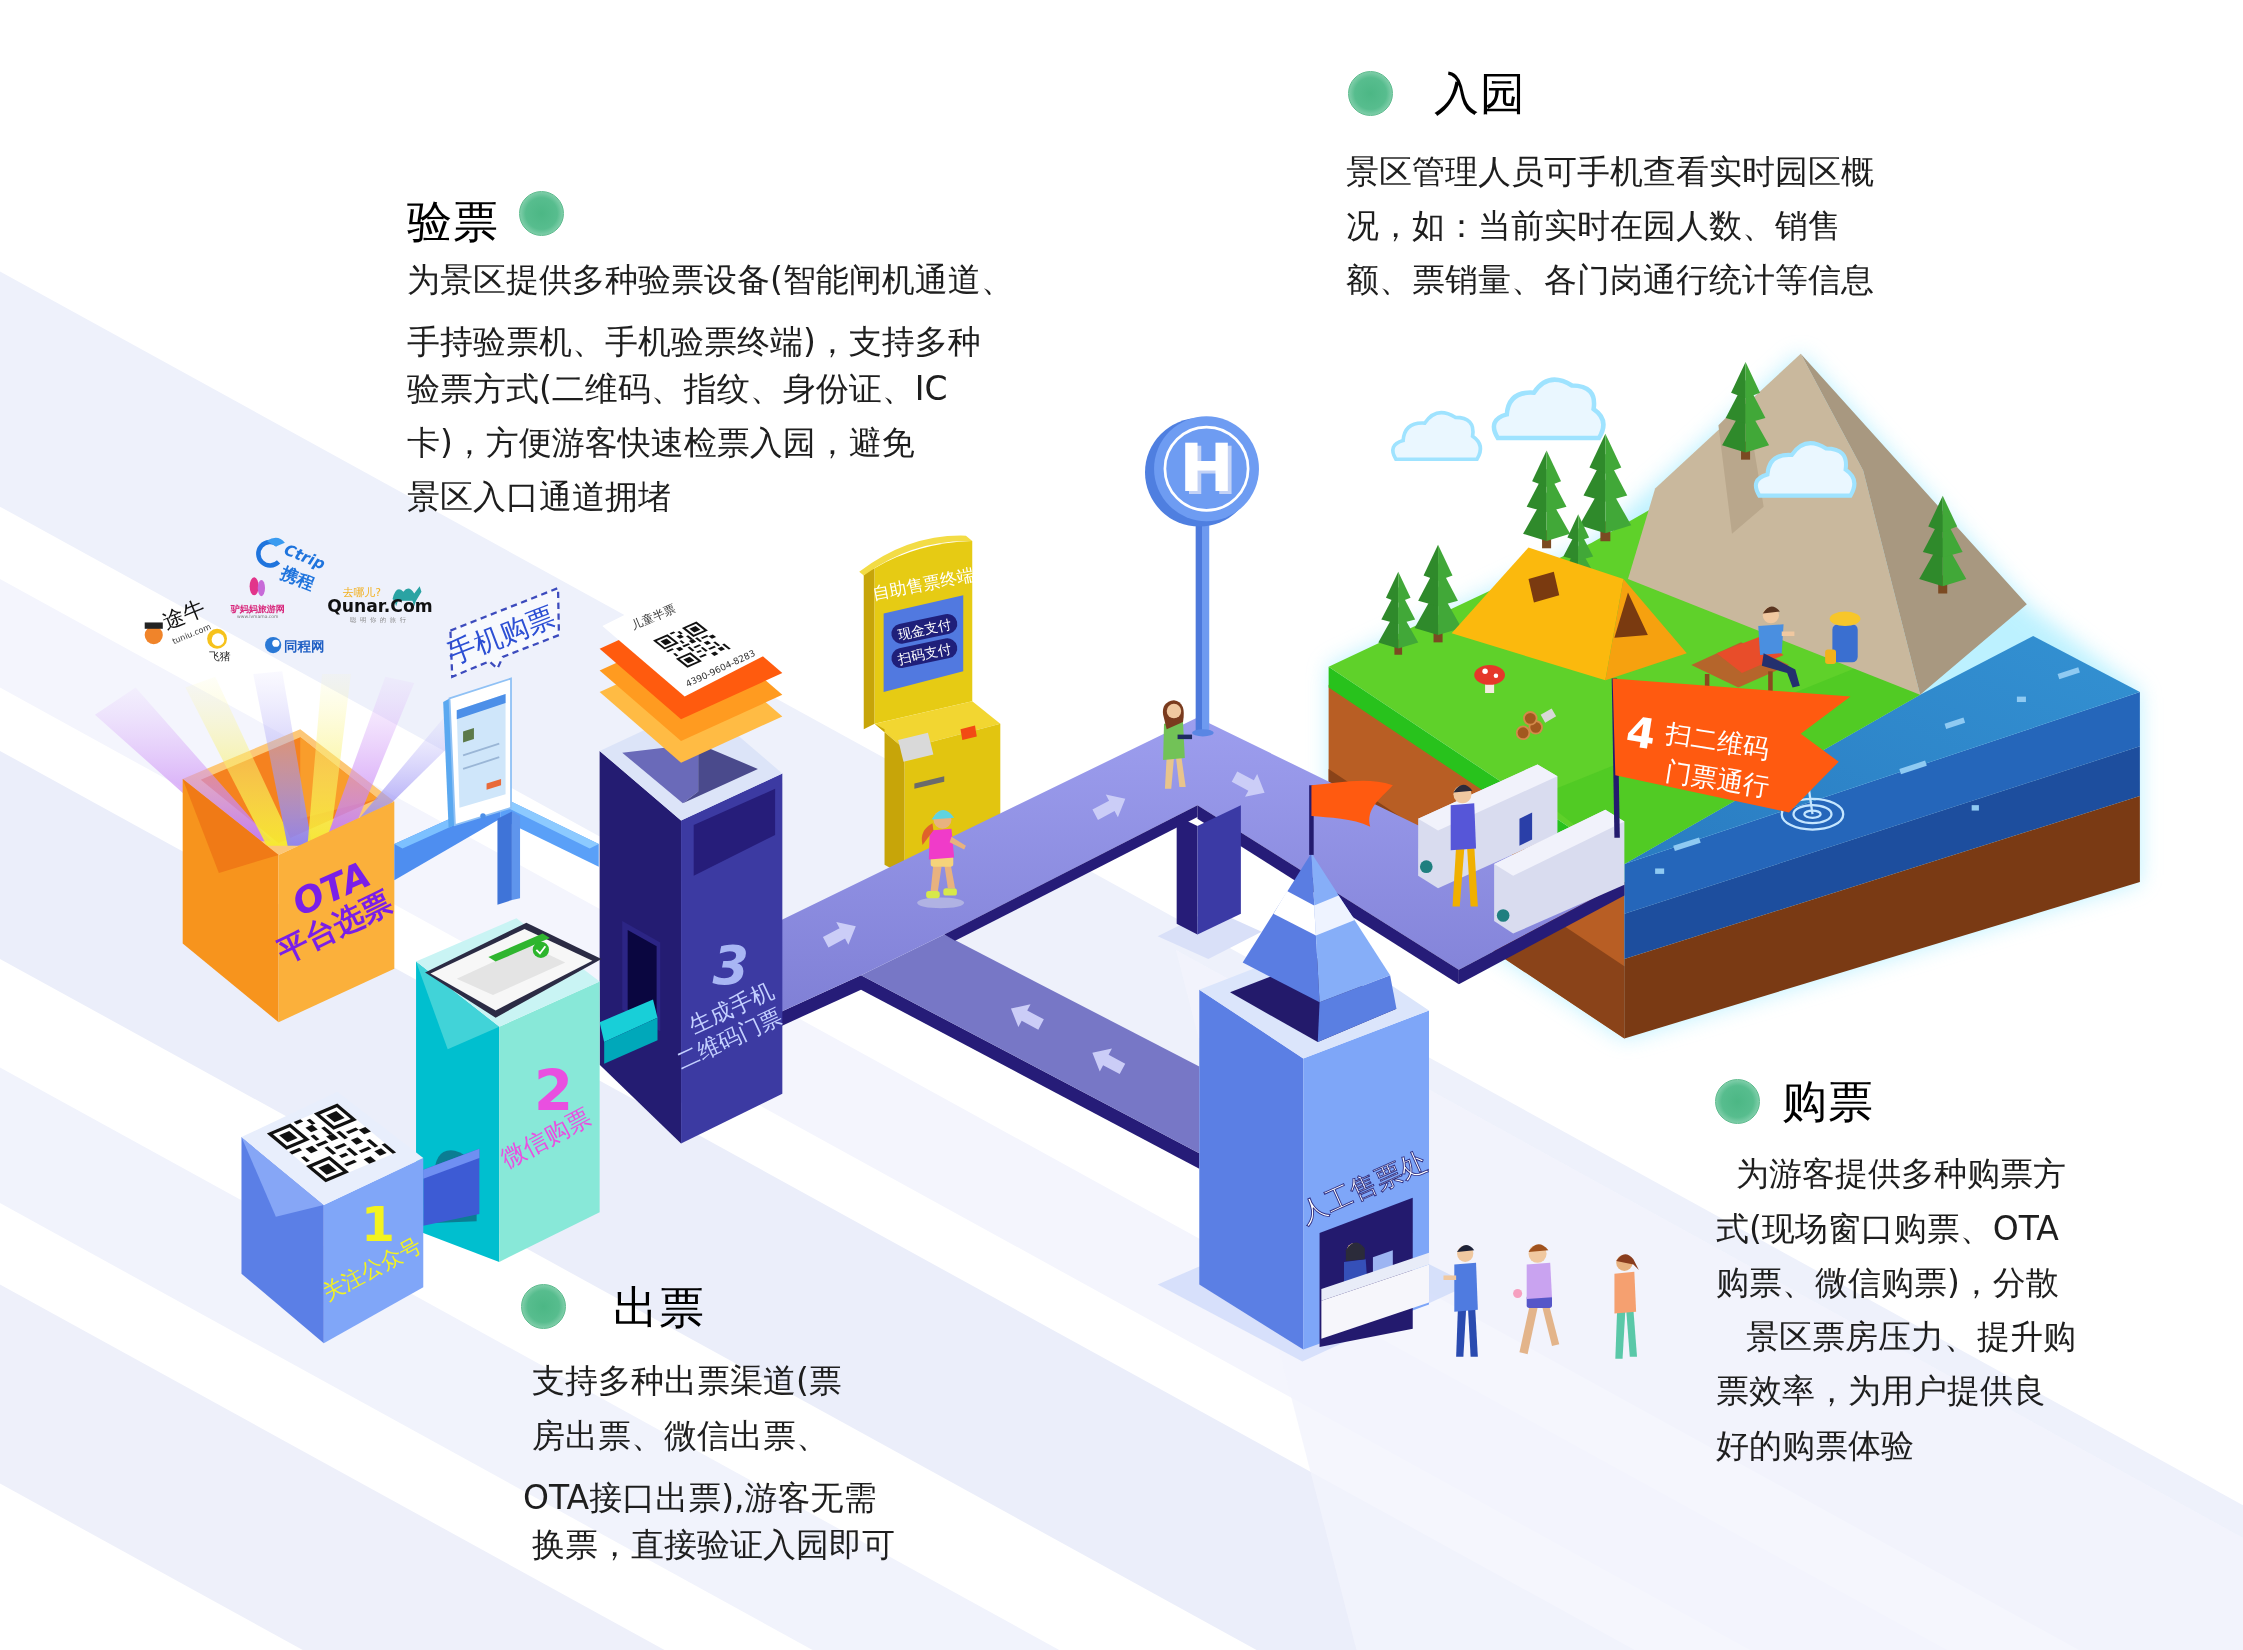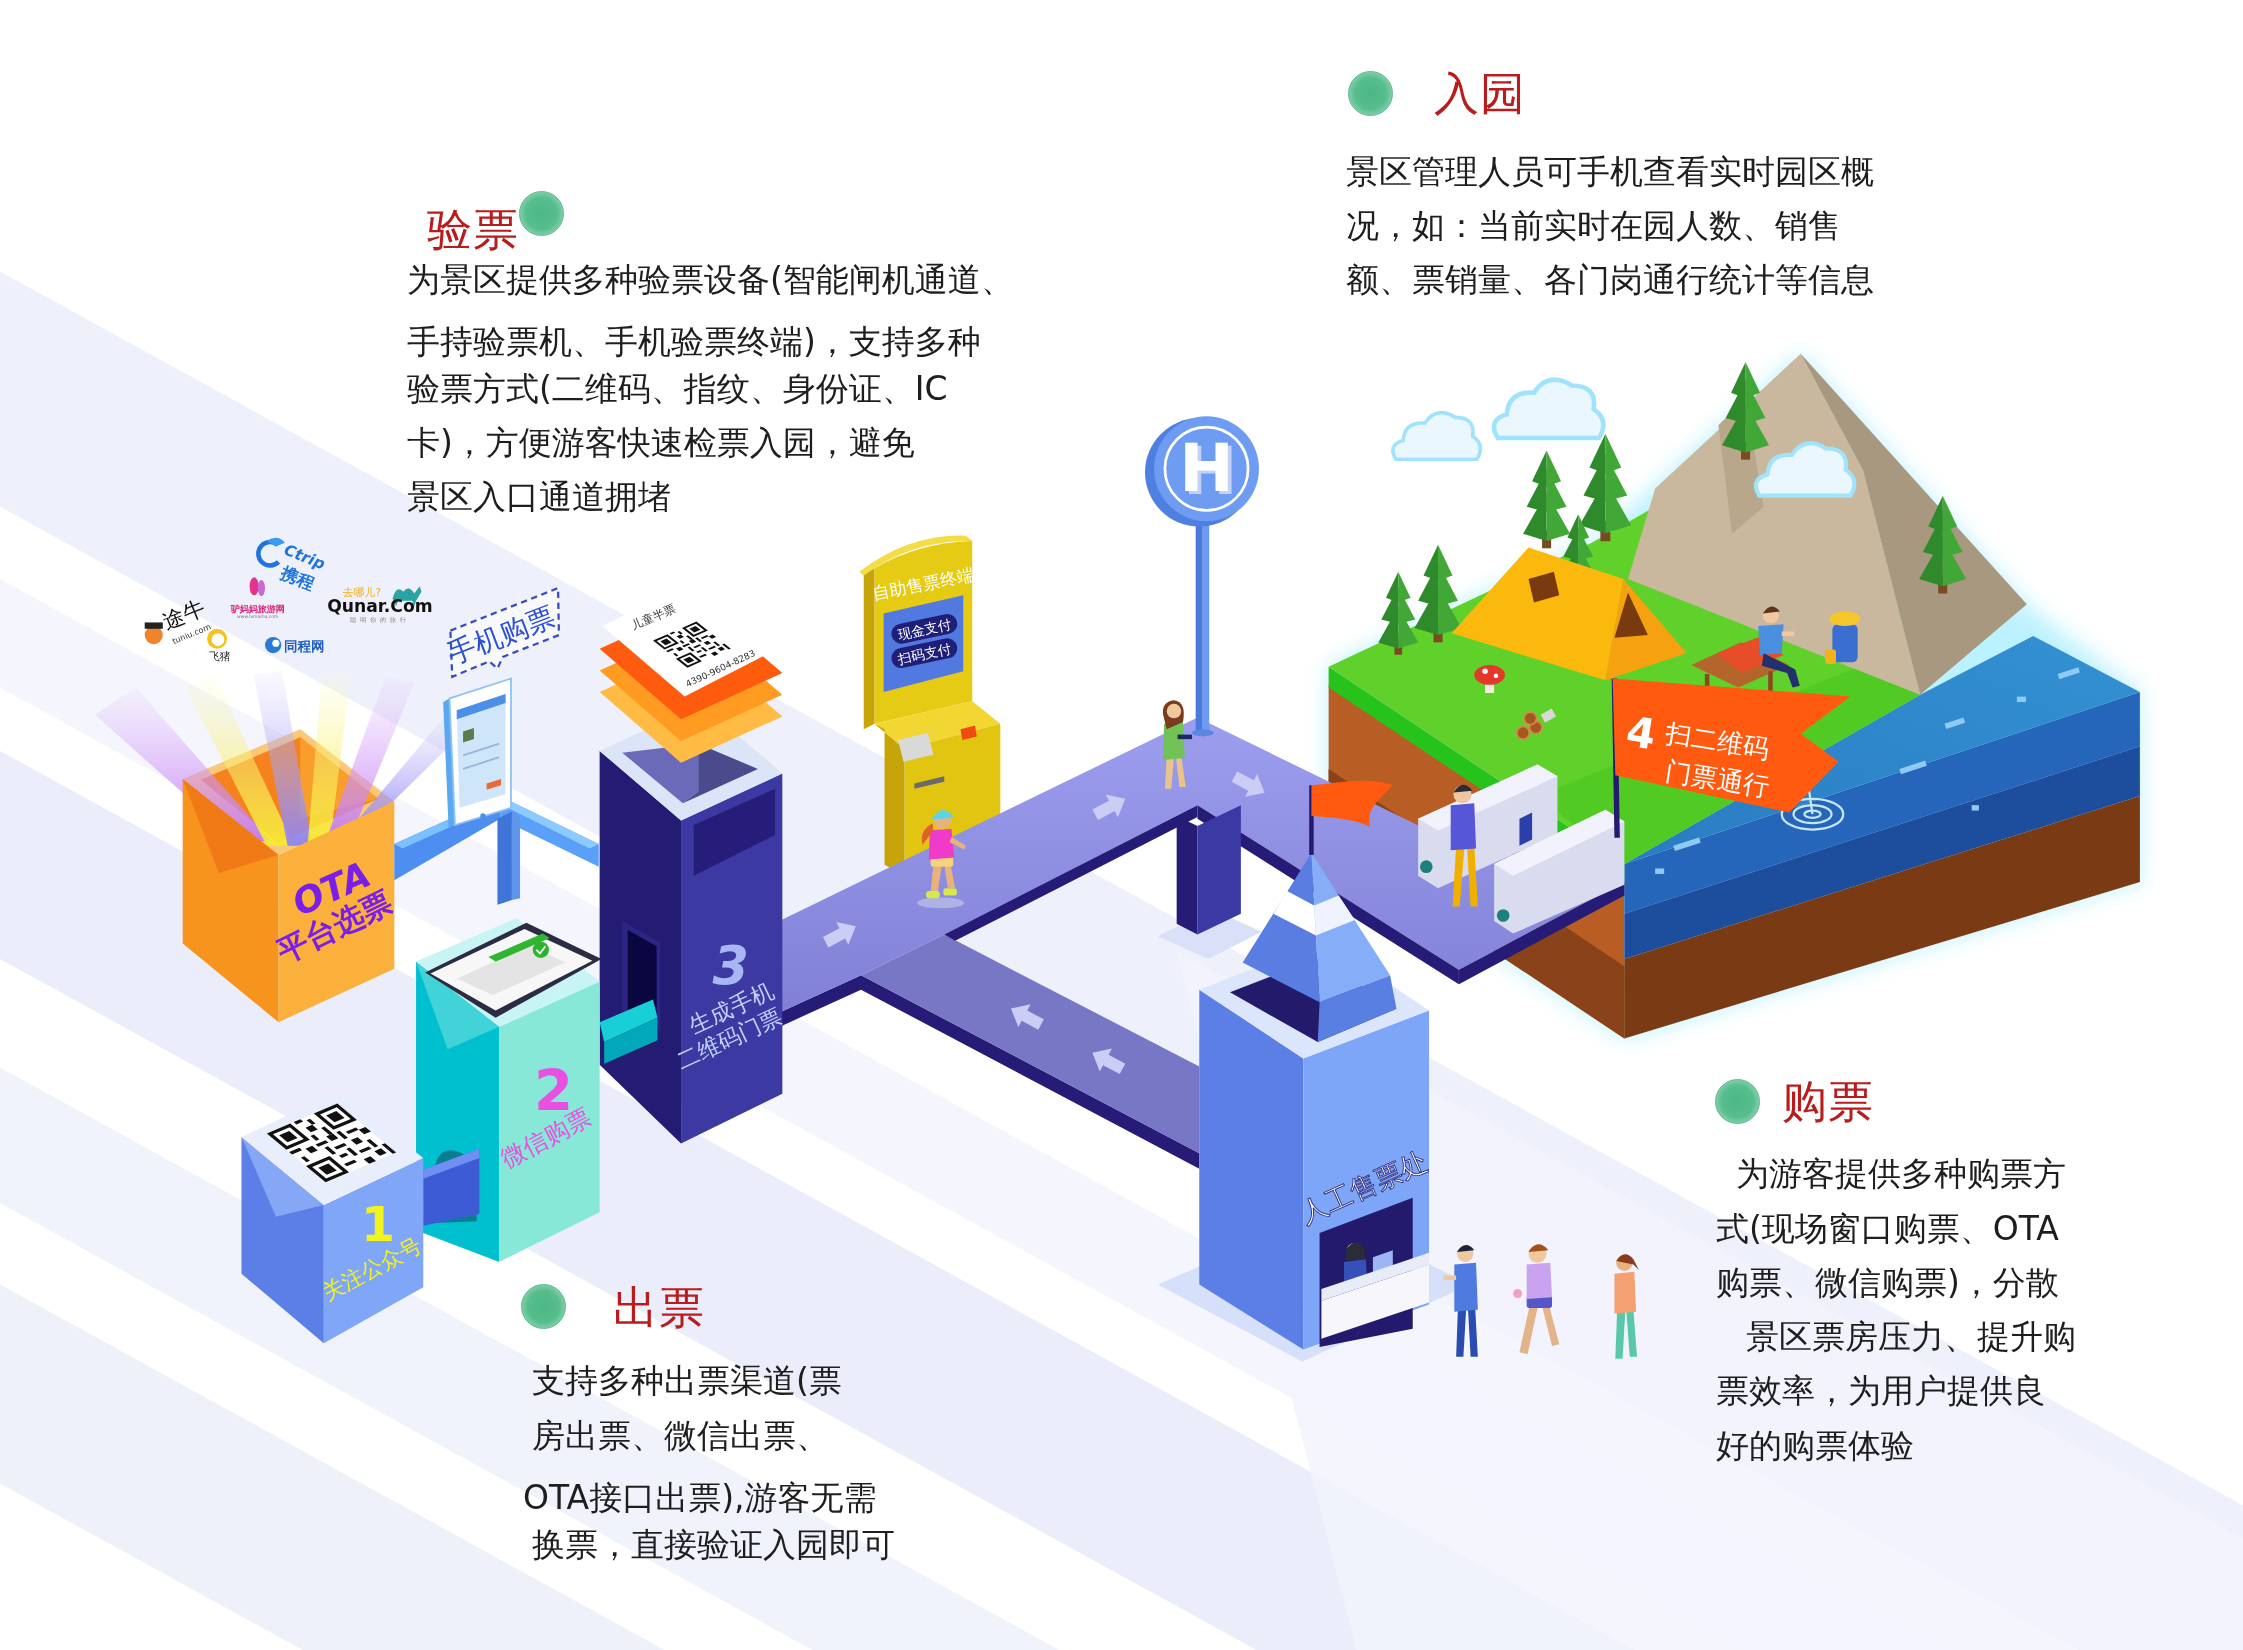--- a/index.html
+++ b/index.html
@@ -3,21 +3,21 @@
 <meta charset="utf-8">
 <style>
   html, body { margin:0; padding:0; }
   body { width:2243px; height:1651px; position:relative; overflow:hidden; background:#ffffff;
          font-family:"DejaVu Sans", sans-serif; }
   .illustration { position:absolute; left:0; top:0; }
   .section { position:absolute; }
   .bullet { position:absolute; width:43px; height:43px; border-radius:50%;
             border:1.8px solid #5dbb8d;
             background:radial-gradient(circle at 50% 50%, #4cb785 0%, #57bd8e 52%, #9fdbbf 86%, #dbf2e6 100%); }
-  .heading { position:absolute; font-size:45px; line-height:54px; color:#b91c1c; white-space:nowrap; letter-spacing:0.9px; }
+  .heading { position:absolute; font-size:45px; line-height:54px; color:#000000; white-space:nowrap; letter-spacing:0.9px; }
   .line { position:absolute; left:0; font-size:33px; line-height:54px; color:#1e1e1e; white-space:nowrap; }
   svg text { font-family:"DejaVu Sans", sans-serif; }
 </style>
 </head>
 <body>
 
 <svg class="illustration" width="2243" height="1651" viewBox="0 0 2480 1825" xmlns="http://www.w3.org/2000/svg">
   <defs>
     <linearGradient id="rayPurple" x1="0" y1="1" x2="0" y2="0">
         <stop offset="0" stop-color="#c27af3" stop-opacity="0.95"></stop>
@@ -469,21 +469,21 @@
     <polygon points="267,1257 305,1345 358,1332" fill="#86a6f6"></polygon>
     <polygon points="358,1332 468,1280 468,1423 358,1485" fill="#80a6f8"></polygon>
     <polygon points="267,1257 373,1207 468,1280 358,1332" fill="#e8eefc"></polygon>
     <use href="#qr" transform="matrix(3.714,-1.571,3.095,2.571,295,1253)"></use>
     <text x="418" y="1372" text-anchor="middle" font-size="54" font-weight="bold" fill="#f3f31f">1</text>
     <text x="415" y="1410" text-anchor="middle" font-size="24" fill="#f3f31f" transform="rotate(-28 415 1410)">关注公众号</text>
   </g>
 </svg>
 
 <div class="section" style="left:407px; top:187px;">
-  <div class="heading" style="left:0; top:16px;margin-left:20px;">验票</div>
+  <div class="heading" style="left:0; top:8px;">验票</div>
   <div class="bullet" style="left:112px; top:3.6px;"></div>
   <div class="line" style="top:66px;">为景区提供多种验票设备(智能闸机通道、</div>
   <div class="line" style="top:128px;">手持验票机、手机验票终端)，支持多种</div>
   <div class="line" style="top:175px;">验票方式(二维码、指纹、身份证、IC</div>
   <div class="line" style="top:229px;text-align:right;">卡)，方便游客快速检票入园，避免</div>
   <div class="line" style="top:283px;">景区入口通道拥堵</div>
 </div>
 
 <div class="section" style="left:1346px; top:67px;">
   <div class="bullet" style="left:1.8px; top:3.6px;"></div>

